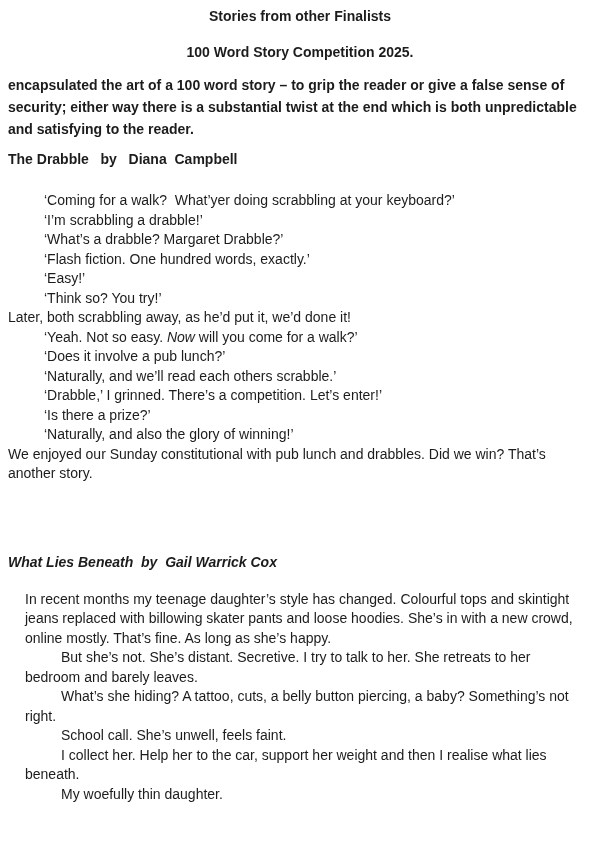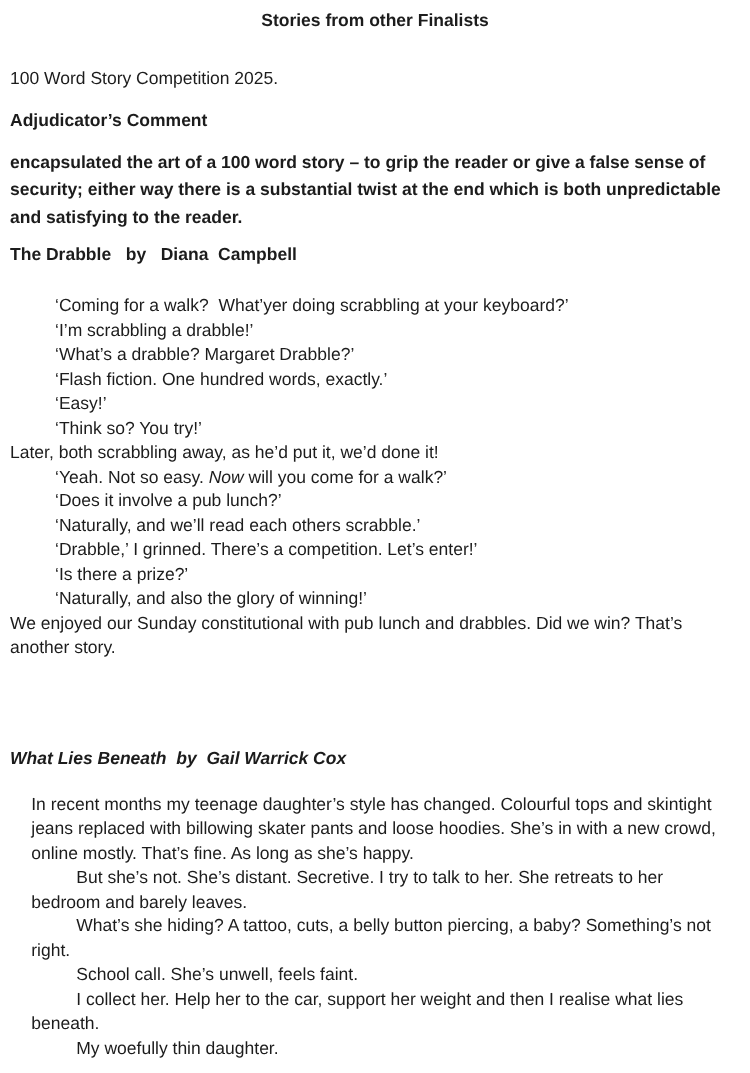--- a/index.html
+++ b/index.html
@@ -18,23 +18,24 @@
     padding: 6px 8px 0 8px;
     font-size: 14px;
   }
   .doc-title {
     text-align: center;
     font-weight: bold;
     line-height: 20px;
     white-space: pre;
   }
   .doc-subtitle {
-    font-weight: normal;
+    text-align: center;
+    font-weight: bold;
     line-height: 20px;
-    margin-top: 26px;
+    margin-top: 16px;
     white-space: pre;
   }
   .adj-heading {
     font-weight: bold;
     line-height: 20px;
     margin-top: 14px;
     white-space: pre;
   }
   .adj-lines {
     margin-top: 12px;
@@ -75,21 +76,20 @@
 </style>
 </head>
 <body>
 
 <div class="doc">
 
   <div class="doc-title">Stories from other Finalists</div>
 
   <div class="doc-subtitle">100 Word Story Competition 2025.</div>
 
-  <div class="adj-heading">Adjudicator’s Comment</div>
 
   <div class="adj-lines">
       <div class="line"><span>encapsulated the art of a 100 word story – to grip the reader or give a false sense of</span></div>
       <div class="line"><span>security; either way there is a substantial twist at the end which is both unpredictable</span></div>
       <div class="line"><span>and satisfying to the reader.</span></div>
     </div>
 
   <div>
     <div class="story-heading first">The Drabble   by   Diana  Campbell</div>
     <div class="story-body first">

